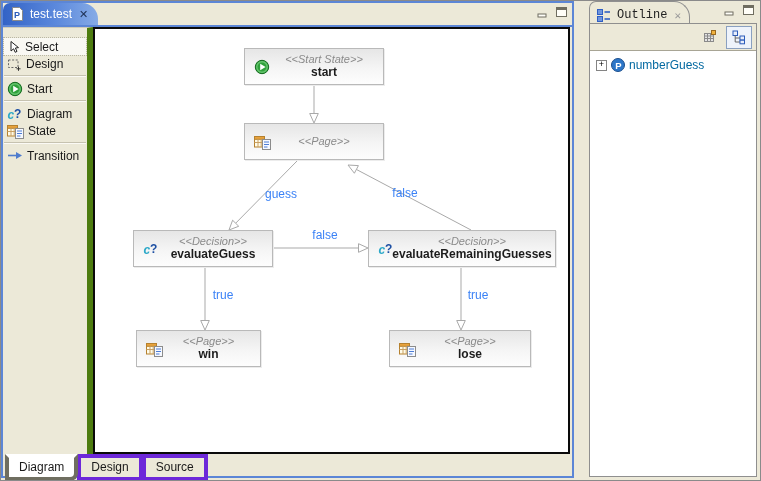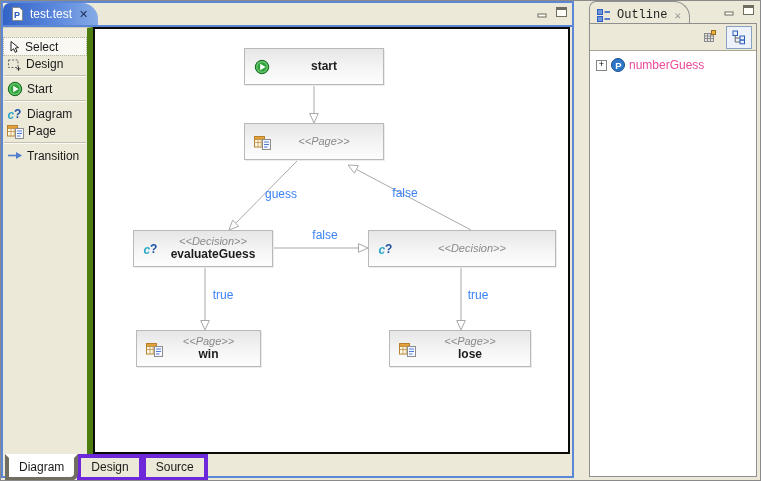--- a/index.html
+++ b/index.html
@@ -79,21 +79,21 @@
   .otab .close{color:#9a9a9a;font-size:11px;font-weight:bold;cursor:pointer;margin-left:2px;}
   .obox{position:absolute;left:0;right:0;top:22px;bottom:0;border:1px solid #8f8f8f;background:#ece9d8;box-sizing:border-box;}
   .otoolbar{height:27px;display:flex;justify-content:flex-end;align-items:center;gap:3px;
             padding:0 4px;border-bottom:1px solid #a8a595;box-sizing:border-box;}
   .tbtn{width:24px;height:21px;display:flex;align-items:center;justify-content:center;cursor:pointer;border:1px solid transparent;}
   .tbtn.pressed{border:1px solid #8aa0c0;background:#eef3fb;}
   .ocontent{position:absolute;left:0;right:0;top:27px;bottom:0;background:#fff;}
   .tree-row{display:flex;align-items:center;gap:3px;padding:6px 0 0 6px;cursor:default;}
   .expander{width:9px;height:9px;border:1px solid #848484;background:#fff;font-size:9px;line-height:7px;
             text-align:center;color:#000;cursor:pointer;flex-shrink:0;}
-  .tree-label{font-size:12px;color:#ec4899;}
+  .tree-label{font-size:12px;color:#0369a1;}
 </style>
 </head>
 <body>
 
 <div class="win-border"></div>
 
 <div class="editor-part">
 
   <div class="etabstrip">
     <div class="etab">
@@ -157,21 +157,21 @@
             <rect x="0.5" y="2.5" width="10" height="10.5" fill="#fffbe8" stroke="#b5812f"></rect>
             <rect x="0.5" y="2.5" width="10" height="2.8" fill="#e8a23c" stroke="#b5812f"></rect>
             <line x1="0.5" y1="8.5" x2="10.5" y2="8.5" stroke="#c9a063"></line>
             <line x1="4" y1="5.3" x2="4" y2="13" stroke="#c9a063"></line>
             <line x1="7.2" y1="5.3" x2="7.2" y2="13" stroke="#c9a063"></line>
             <rect x="8.5" y="5.5" width="8" height="10" fill="#f6f9ff" stroke="#8c8c8c"></rect>
             <line x1="10" y1="8" x2="15" y2="8" stroke="#4d7dd6"></line>
             <line x1="10" y1="10.5" x2="15" y2="10.5" stroke="#4d7dd6"></line>
             <line x1="10" y1="13" x2="13.5" y2="13" stroke="#4d7dd6"></line>
           </svg>
-        <span>Page</span>
+        <span>State</span>
       </div>
       <div class="pal-sep"></div>
       <div class="pal-item">
         <svg width="16" height="15" viewBox="0 0 16 15">
             <line x1="1" y1="7.5" x2="9.5" y2="7.5" stroke="#4f7ccd" stroke-width="1.6"></line>
             <path d="M9 4 L15 7.5 L9 11 Z" fill="#4f7ccd"></path>
           </svg>
         <span>Transition</span>
       </div>
     </div>
@@ -192,20 +192,21 @@
             <line x1="366" y1="238" x2="366" y2="291.5"></line>
             <polygon points="366,301 361.7,291.5 370.3,291.5"></polygon>
           </svg>
       <div class="node" style="left: 149px; top: 19px; width: 140px; height: 37px;">
             <svg width="16" height="16" viewBox="0 0 16 16">
     <circle cx="8" cy="8" r="6.7" fill="#2fa13b" stroke="#14691f"></circle>
     <circle cx="8" cy="8" r="5.2" fill="none" stroke="#67c46f" stroke-width="1.4"></circle>
     <path d="M6.2 4.8 L11.6 8 L6.2 11.2 Z" fill="#ffffff"></path>
   </svg>
             <div class="ntext">
+              <div class="stereo">&lt;&lt;Start State&gt;&gt;</div>
               <div class="nname">start</div>
             </div>
           </div>
           <div class="node" style="left: 149px; top: 94px; width: 140px; height: 37px;">
             <svg width="17" height="16" viewBox="0 0 17 16">
     <rect x="0.5" y="2.5" width="10" height="10.5" fill="#fffbe8" stroke="#b5812f"></rect>
     <rect x="0.5" y="2.5" width="10" height="2.8" fill="#e8a23c" stroke="#b5812f"></rect>
     <line x1="0.5" y1="8.5" x2="10.5" y2="8.5" stroke="#cda express" stroke-width="0"></line>
     <line x1="0.5" y1="8.5" x2="10.5" y2="8.5" stroke="#c9a063"></line>
     <line x1="4" y1="5.3" x2="4" y2="13" stroke="#c9a063"></line>
@@ -229,20 +230,21 @@
               <div class="nname">evaluateGuess</div>
             </div>
           </div>
           <div class="node" style="left: 273px; top: 201px; width: 188px; height: 37px;">
             <svg width="16" height="16" viewBox="0 0 16 16">
     <text x="0.5" y="13" font-size="12" font-weight="bold" font-style="italic" fill="#2ba8c8">c</text>
     <text x="7" y="12" font-size="12" font-weight="bold" fill="#1d4fa3">?</text>
   </svg>
             <div class="ntext">
               <div class="stereo">&lt;&lt;Decision&gt;&gt;</div>
+              <div class="nname">evaluateRemainingGuesses</div>
             </div>
           </div>
           <div class="node" style="left: 41px; top: 301px; width: 125px; height: 37px;">
             <svg width="17" height="16" viewBox="0 0 17 16">
     <rect x="0.5" y="2.5" width="10" height="10.5" fill="#fffbe8" stroke="#b5812f"></rect>
     <rect x="0.5" y="2.5" width="10" height="2.8" fill="#e8a23c" stroke="#b5812f"></rect>
     <line x1="0.5" y1="8.5" x2="10.5" y2="8.5" stroke="#cda express" stroke-width="0"></line>
     <line x1="0.5" y1="8.5" x2="10.5" y2="8.5" stroke="#c9a063"></line>
     <line x1="4" y1="5.3" x2="4" y2="13" stroke="#c9a063"></line>
     <line x1="7.2" y1="5.3" x2="7.2" y2="13" stroke="#c9a063"></line>

